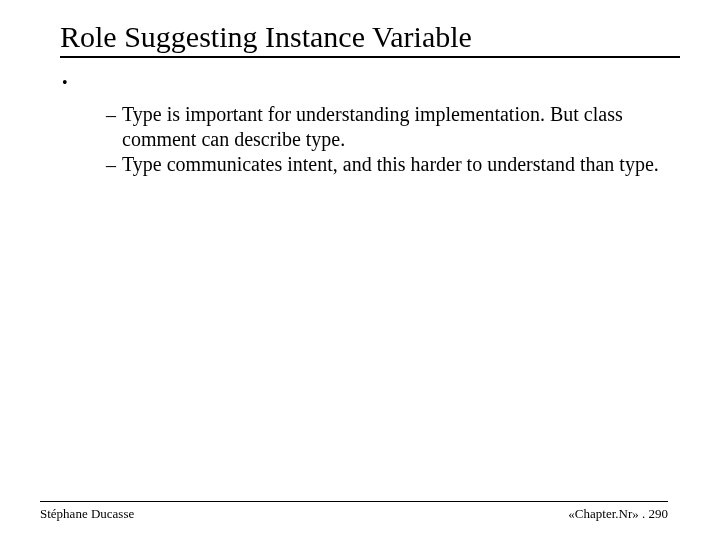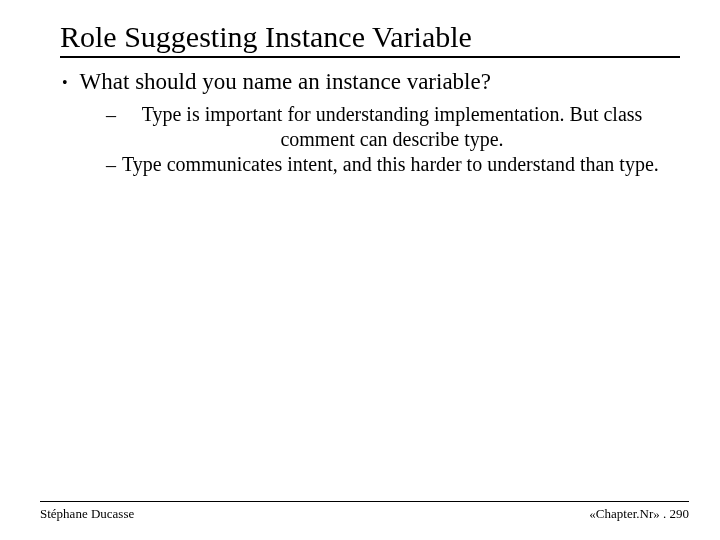--- a/index.html
+++ b/index.html
@@ -4,33 +4,32 @@
 <style>
   * { margin: 0; padding: 0; box-sizing: border-box; }
   html, body { width: 720px; height: 540px; font-family: "Comic Sans MS", "Comic Sans", cursive; background: #fff; color: #000; }
   .slide { width: 720px; height: 540px; position: relative; padding: 20px 40px 0 60px; }
   .title { font-size: 30px; font-weight: normal; border-bottom: 2px solid #000; padding-bottom: 2px; margin-bottom: 10px; }
   .bullet-l1 { display: flex; align-items: flex-start; margin-bottom: 4px; }
   .bullet-l1 .dot { font-size: 16px; line-height: 30px; margin-right: 12px; margin-left: 2px; }
   .bullet-l1 .text { font-size: 23px; line-height: 28px; }
   .bullet-l2 { display: flex; align-items: flex-start; margin-left: 46px; }
   .bullet-l2 .dash { font-size: 20px; line-height: 26px; margin-right: 6px; }
-  .bullet-l2 .text { font-size: 20px; line-height: 25px; max-width: 540px; text-align: center; }
-  .footer { position: absolute; left: 40px; right: 31px; bottom: 18px; display: flex; justify-content: space-between; align-items: flex-end; border-top: 1px solid #000; padding-top: 4px; font-size: 13px; }
+  .bullet-l2 .text { font-size: 20px; line-height: 25px; max-width: 540px; }
+  .footer { position: absolute; left: 40px; right: 52px; bottom: 18px; display: flex; justify-content: space-between; align-items: flex-end; border-top: 1px solid #000; padding-top: 4px; font-size: 13px; }
   .footer-right { font-weight: normal; }
 </style>
 </head>
 <body>
 
 <div class="slide">
   <h1 class="title">Role Suggesting Instance Variable</h1>
 
   <div class="bullet-l1">
     <span class="dot">•</span>
-    <span class="text">What should you name an instance variable?</span>
   </div>
 
   <div class="bullet-l2">
     <span class="dash">–</span>
     <span class="text">Type is important for understanding implementation.  But class comment can describe type.</span>
   </div>
 
   <div class="bullet-l2">
     <span class="dash">–</span>
     <span class="text">Type communicates intent, and this harder to understand than type.</span>

